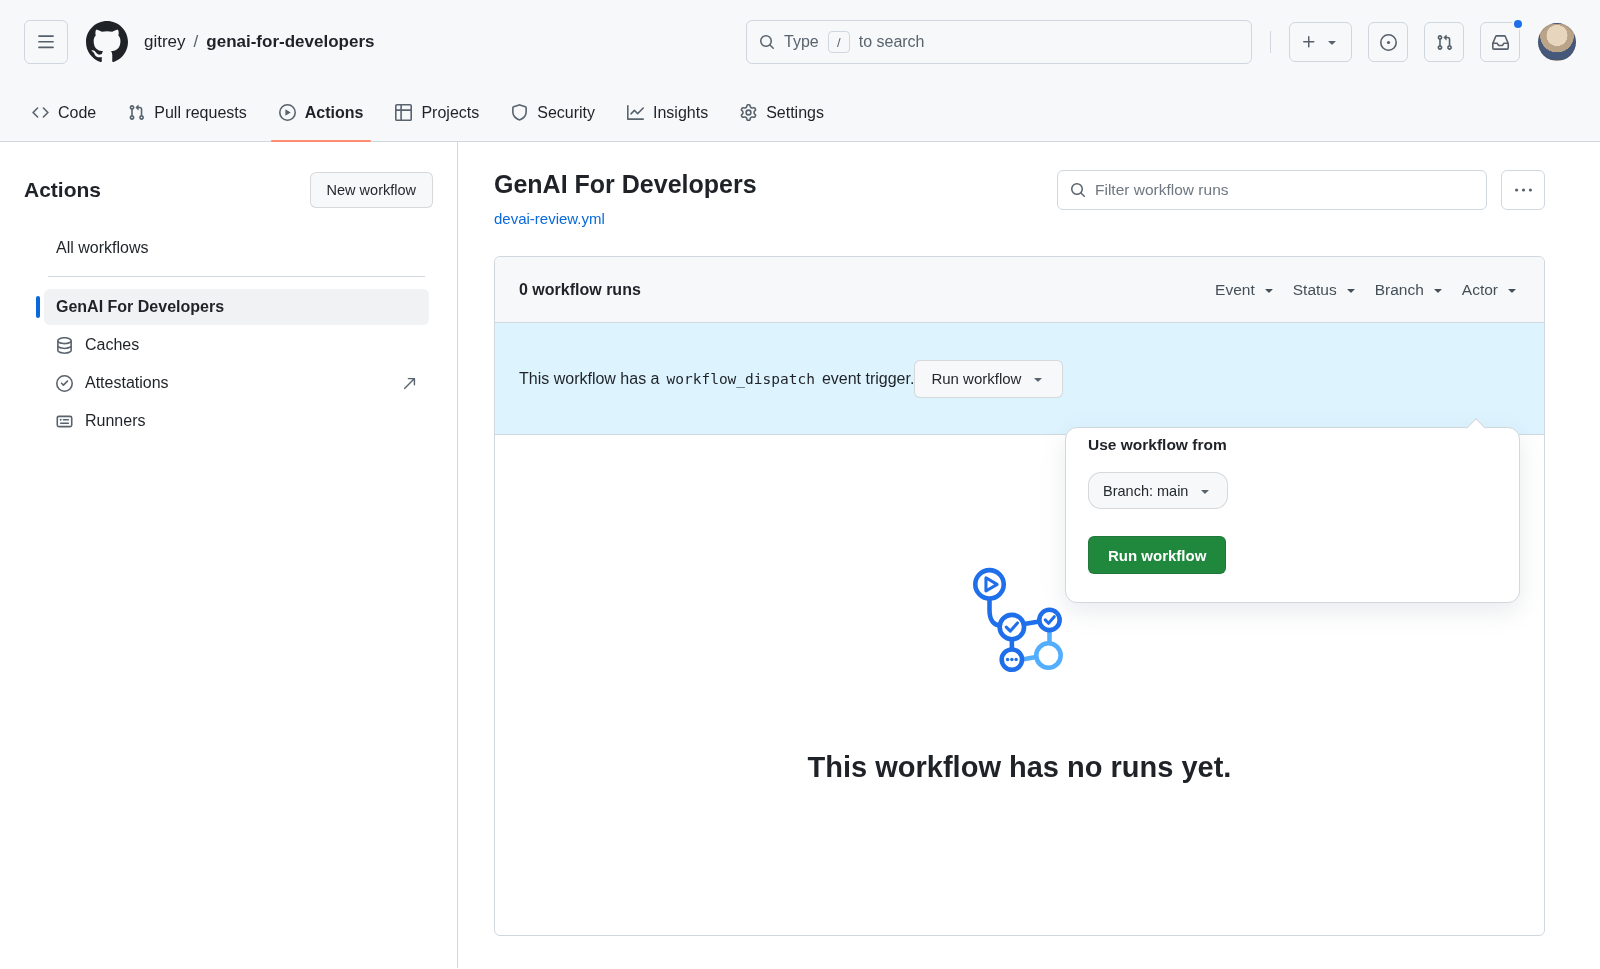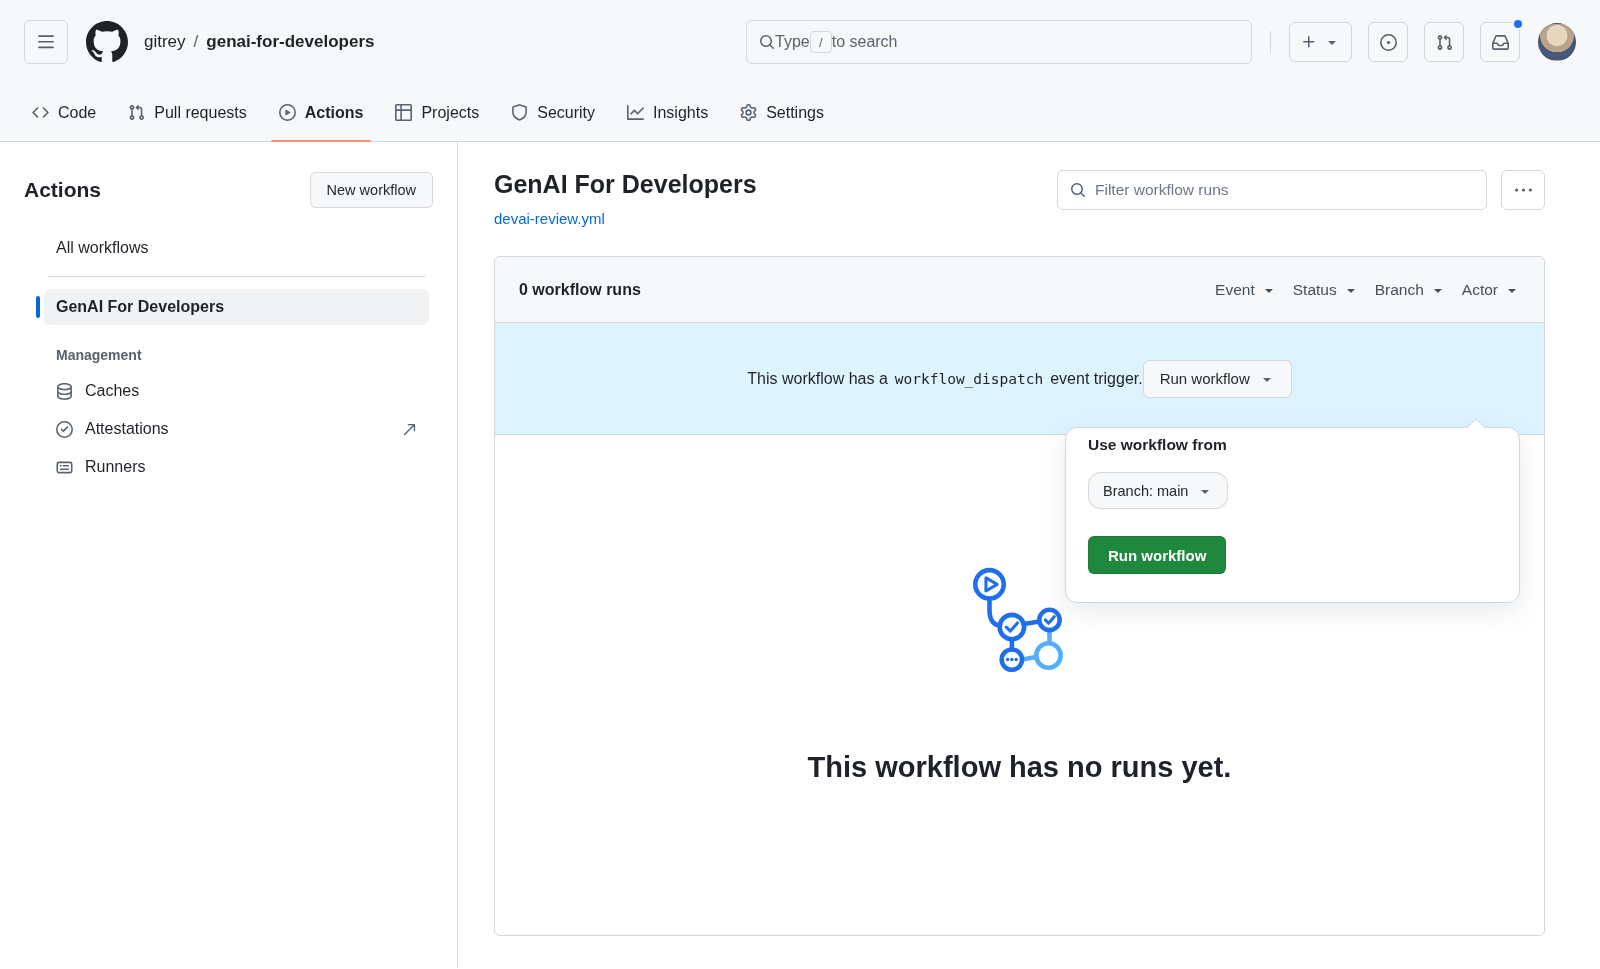--- a/index.html
+++ b/index.html
@@ -24,21 +24,21 @@
   .hamburger-btn { height:44px; min-width:44px; }
   .gh-logo { color:#1f2328; margin-left:2px; cursor:pointer; }
   .breadcrumb { display:flex; align-items:center; gap:8px; font-size:17px; }
   .breadcrumb .owner { cursor:pointer; }
   .breadcrumb .sep { color:#59636e; }
   .breadcrumb .repo { font-weight:600; cursor:pointer; }
 
   .global-search {
     margin-left:auto; width:506px; height:44px; border:1px solid #d0d7de;
     border-radius:6px; background:#f6f8fa; display:flex; align-items:center;
-    padding:0 12px; color:#59636e; cursor:text; font-size:16px;
+    gap:9px; padding:0 12px; color:#59636e; cursor:text; font-size:16px;
   }
   .slash-key {
     width:22px; height:22px; border:1px solid #d0d7de; border-radius:4px;
     display:flex; align-items:center; justify-content:center; font-size:13px;
     color:#59636e; background:#f6f8fa;
   }
   .header-divider { width:1px; height:22px; background:#d0d7de; margin:0 2px; }
   .plus-btn { padding:0 11px; gap:7px; }
   .caret { color:#59636e; }
   .notif-dot {
@@ -123,21 +123,21 @@
   .panel-header {
     display:flex; justify-content:space-between; align-items:center;
     background:#f6f8fa; border-bottom:1px solid #d0d7de;
     border-radius:6px 6px 0 0; padding:0 24px; height:66px;
   }
   .runs-count { font-weight:700; }
   .filter-group { display:flex; gap:16px; }
   .filter-dd { display:flex; align-items:center; gap:6px; color:#454f58; font-size:15.5px; cursor:pointer; }
 
   .banner {
-    background:#ddf4ff; display:flex; justify-content:center; align-items:center;
+    background:#ddf4ff; display:flex; justify-content:flex-start; align-items:center;
     padding:8px 24px; height:112px; border-bottom:1px solid #d0d7de;
   }
   .banner-text { display:flex; align-items:center; gap:7px; }
   .code { font-family:"DejaVu Sans Mono", monospace; font-size:14.5px; }
   .run-wf-btn {
     display:flex; align-items:center; gap:9px; background:#f6f8fa;
     border:1px solid rgba(31,35,40,0.15); border-radius:6px; height:38px;
     padding:0 16px; font-size:15px; font-weight:500; cursor:pointer; font-family:inherit; color:#24292f;
   }
 
@@ -313,21 +313,20 @@
       <button class="btn-secondary">New workflow</button>
     </div>
     <div class="sb-list">
       <div class="sb-item">
         <span>All workflows</span>
       </div>
       <div class="sb-divider"></div>
       <div class="sb-item selected">
         <span>GenAI For Developers</span>
       </div>
-      <div class="sb-section-title">Management</div>
       <div class="sb-item">
         <span class="item-icon">
           <svg width="17" height="17" viewBox="0 0 16 16">
               <path class="octicon" d="M1 3.5c0-.626.292-1.165.7-1.59.406-.422.956-.767 1.579-1.041C4.525.32 6.195 0 8 0c1.805 0 3.475.32 4.722.869.622.274 1.172.62 1.578 1.04.408.426.7.965.7 1.591v9c0 .626-.292 1.165-.7 1.59-.406.422-.956.767-1.579 1.041C11.476 15.68 9.806 16 8 16c-1.805 0-3.475-.32-4.721-.869-.623-.274-1.173-.62-1.579-1.04-.408-.426-.7-.965-.7-1.591Zm1.5 0c0 .133.058.318.282.551.227.237.591.483 1.101.707C4.898 5.205 6.353 5.5 8 5.5c1.646 0 3.101-.295 4.118-.742.508-.224.873-.471 1.1-.708.224-.232.282-.417.282-.55 0-.133-.058-.318-.282-.551-.227-.237-.591-.483-1.101-.707C11.102 1.795 9.647 1.5 8 1.5c-1.646 0-3.101.295-4.118.742-.508.224-.873.471-1.1.708-.224.232-.282.417-.282.55Zm0 4.5c0 .133.058.318.282.551.227.237.591.483 1.101.707C4.898 9.705 6.353 10 8 10c1.646 0 3.101-.295 4.118-.742.508-.224.873-.471 1.1-.708.224-.232.282-.417.282-.55V5.724c-.241.15-.503.286-.778.407C11.475 6.68 9.805 7 8 7c-1.805 0-3.475-.32-4.721-.869a6.15 6.15 0 0 1-.779-.407Zm0 2.225V12.5c0 .133.058.318.282.55.227.237.592.484 1.1.708 1.016.447 2.471.742 4.118.742 1.647 0 3.102-.295 4.117-.742.51-.224.874-.47 1.101-.707.224-.233.282-.418.282-.551v-2.275c-.241.15-.503.285-.778.406-1.247.549-2.917.869-4.722.869-1.805 0-3.475-.32-4.721-.869a6.327 6.327 0 0 1-.779-.406Z"></path>
             </svg>
         </span>
         <span>Caches</span>
       </div>
       <div class="sb-item">
         <span class="item-icon">

